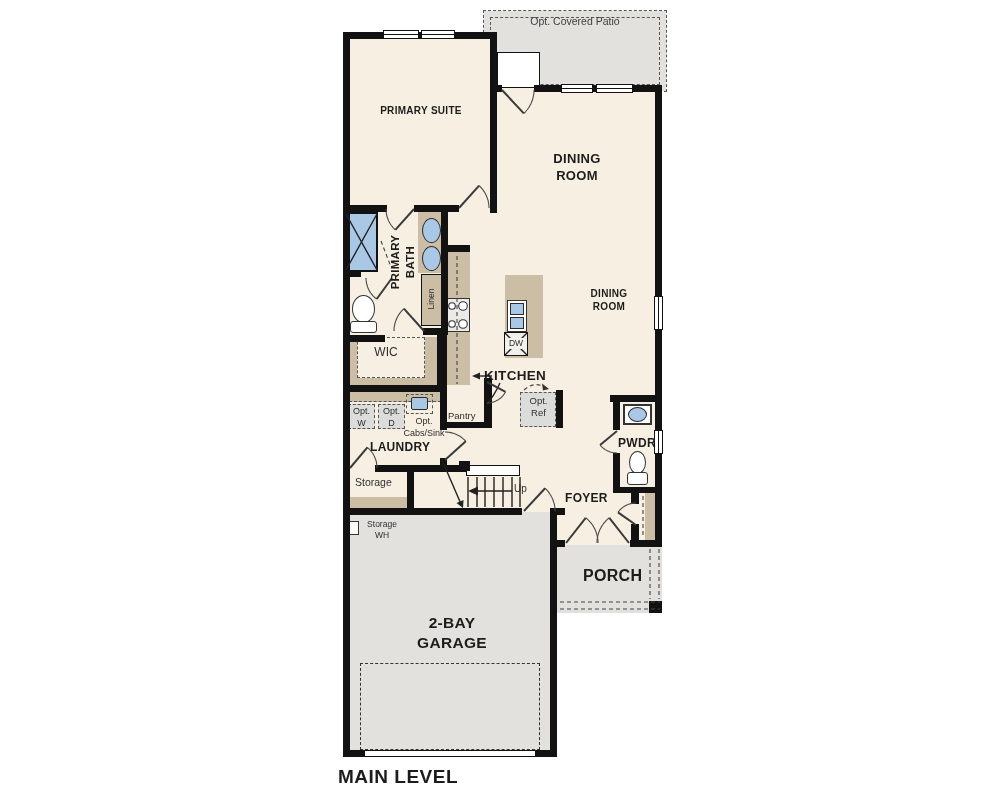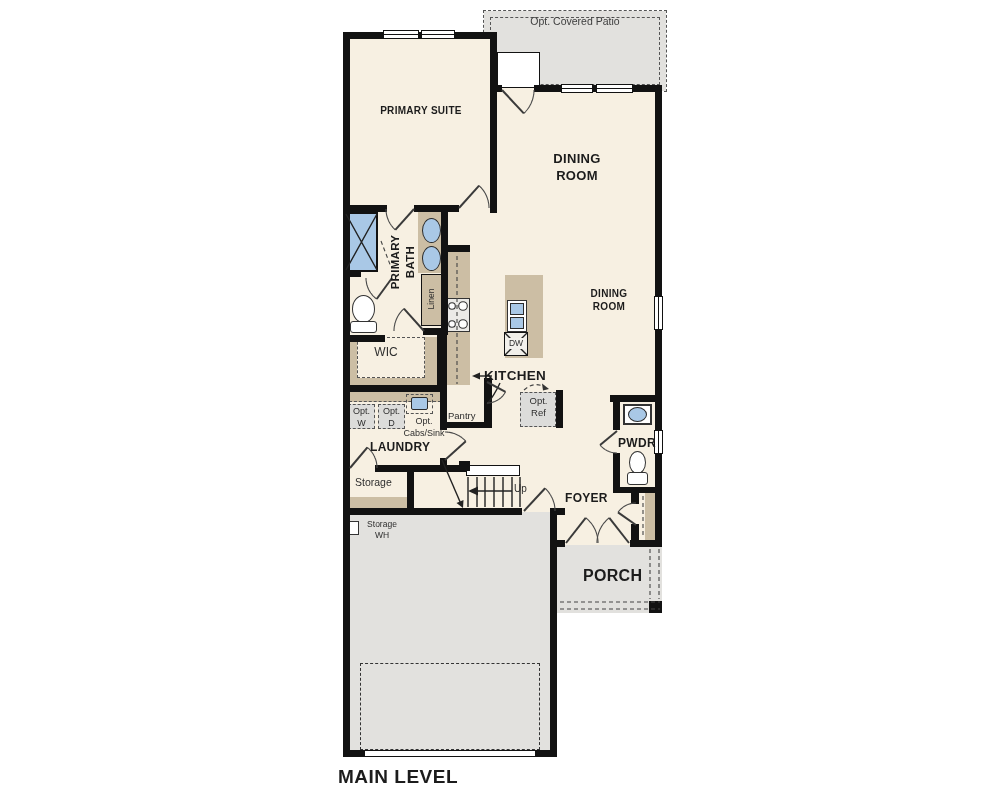--- a/index.html
+++ b/index.html
@@ -223,15 +223,16 @@
   <div class="lbl sm wrap" style="left:349px;top:406px;width:25px;font-size:9px">Opt. W</div>
   <div class="lbl sm wrap" style="left:379px;top:406px;width:25px;font-size:9px">Opt. D</div>
   <div class="lbl sm wrap" style="left:397px;top:416px;width:54px;font-size:9px">Opt. Cabs/Sink</div>
   <div class="lbl" style="left:370px;top:440px;font-size:12px">LAUNDRY</div>
   <div class="lbl sm" style="left:355px;top:476px;font-size:10.5px">Storage</div>
   <div class="lbl sm" style="left:514px;top:482px;font-size:10px">Up</div>
   <div class="lbl sm wrap" style="left:359px;top:519px;width:46px;font-size:8.5px">Storage WH</div>
   <div class="lbl" style="left:618px;top:436px;font-size:12px">PWDR</div>
   <div class="lbl" style="left:565px;top:491px;font-size:12px">FOYER</div>
   <div class="lbl" style="left:583px;top:566px;font-size:16px">PORCH</div>
+  <div class="lbl wrap" style="left:412px;top:613px;width:80px;font-size:15.5px">2-BAY GARAGE</div>
   <div class="lbl" style="left:338px;top:765px;font-size:19px;letter-spacing:.5px">MAIN LEVEL</div>
 
 </div>
 
 </body></html>

